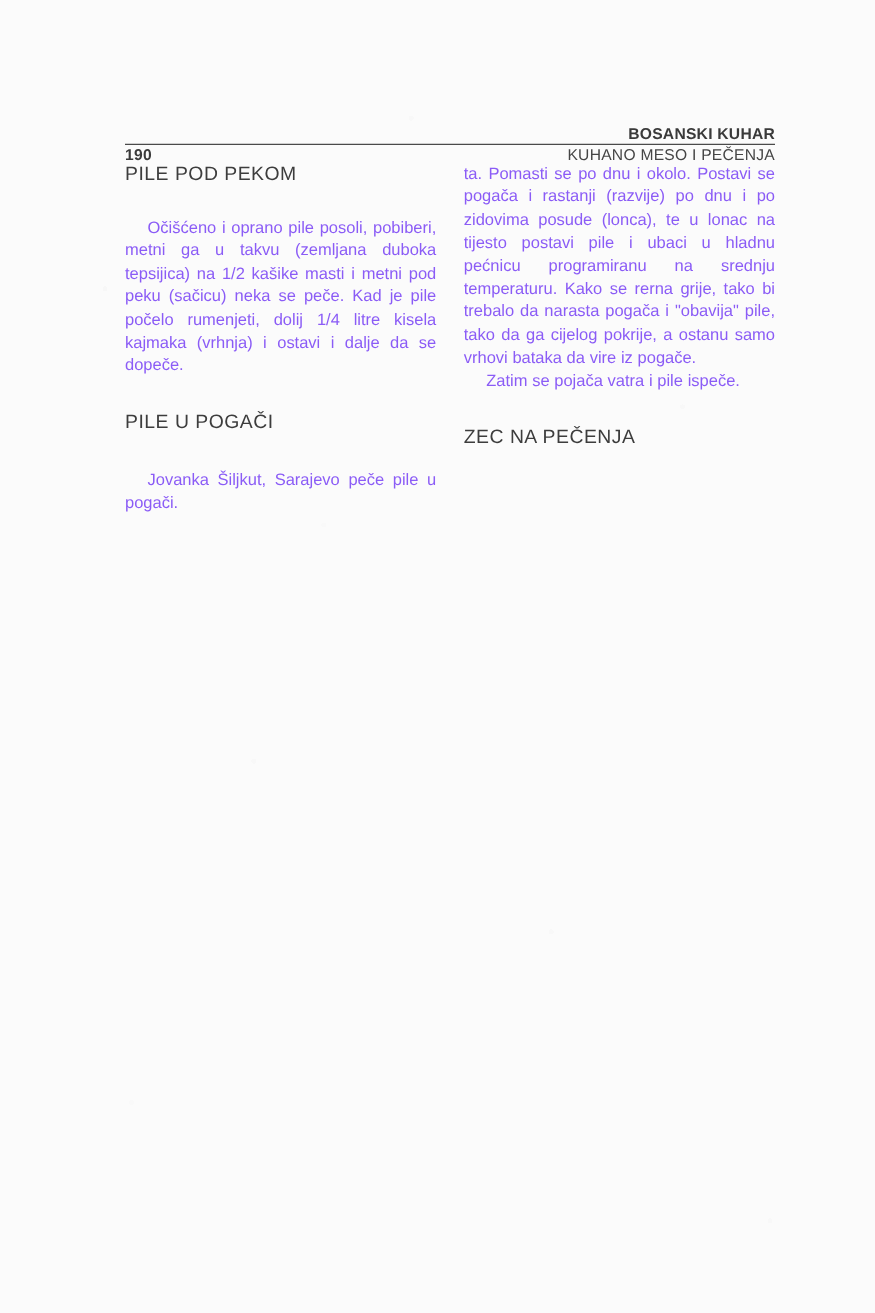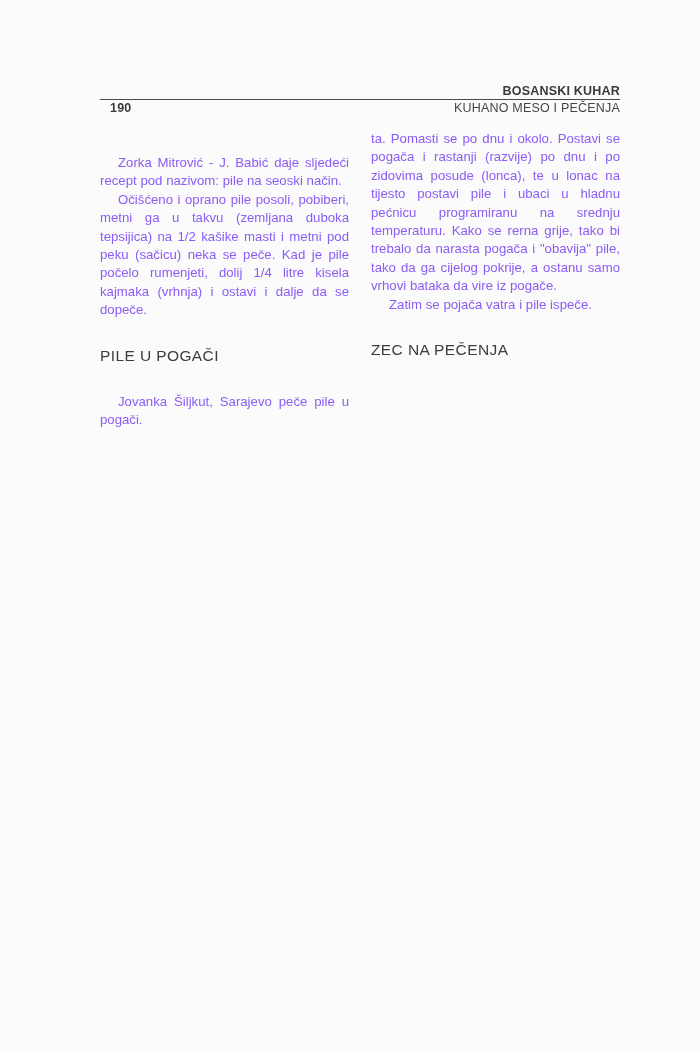--- a/index.html
+++ b/index.html
@@ -51,39 +51,39 @@
     width: 520px;
   }
   .header-top {
     text-align: right;
     font-size: 12.5px;
     font-weight: bold;
     letter-spacing: 0.2px;
     color: #3a3a3a;
     line-height: 14px;
     height: 14px;
+    margin-top: 16px;
   }
   .header-rule {
     height: 0;
     border-top: 1.6px solid #4a4a4a;
     margin-top: 1px;
   }
   .header-bottom {
     display: flex;
     justify-content: space-between;
     align-items: baseline;
     margin-top: 1px;
     height: 15px;
   }
   .folio {
     font-size: 12.5px;
     font-weight: bold;
     color: #3a3a3a;
     letter-spacing: 0.2px;
-    margin-left: 10px;
   }
   .section-name {
     font-size: 12.5px;
     color: #454545;
     letter-spacing: 0.2px;
   }
 
   
   .columns {
     position: absolute;
@@ -140,23 +140,23 @@
     <div class="header-bottom">
       <div class="folio">190</div>
       <div class="section-name">KUHANO MESO I PEČENJA</div>
     </div>
   </div>
 
   <div class="columns">
 
     <div class="col">
 
+      <h2 class="recipe-title">PILE POD PEKOM</h2>
       <div class="gap-title-after"></div>
 
-      <p class="body">Zorka Mitrović - J. Babić daje sljedeći recept pod nazivom: pile na seoski način.</p>
 
       <p class="body">Očišćeno i oprano pile posoli, pobiberi, metni ga u takvu (zemljana duboka tepsijica) na 1/2 kašike masti i metni pod peku (sačicu) neka se peče. Kad je pile počelo rumenjeti, dolij 1/4 litre kisela kajmaka (vrhnja) i ostavi i dalje da se dopeče.</p>
 
       <div class="gap-before-title"></div>
       <h2 class="recipe-title">PILE U POGAČI</h2>
       <div class="gap-title-after-sm"></div>
 
       <p class="body">Jovanka Šiljkut, Sarajevo peče pile u pogači.</p>
 
     </div>

